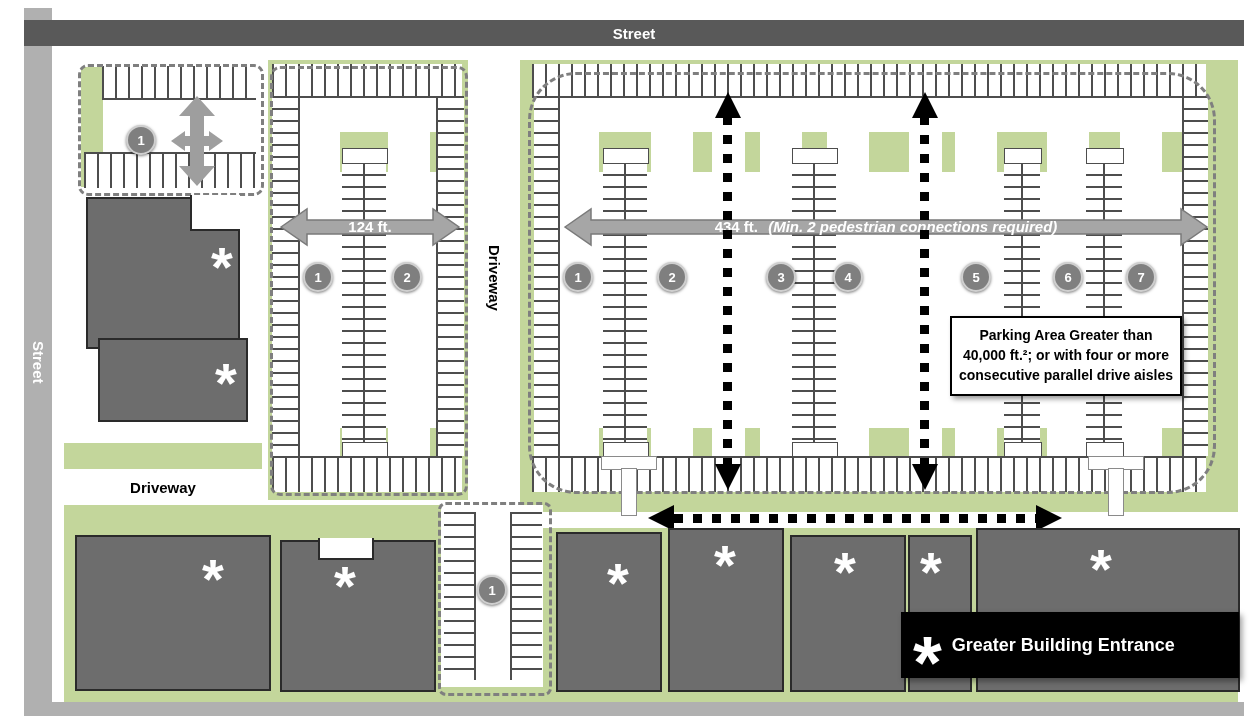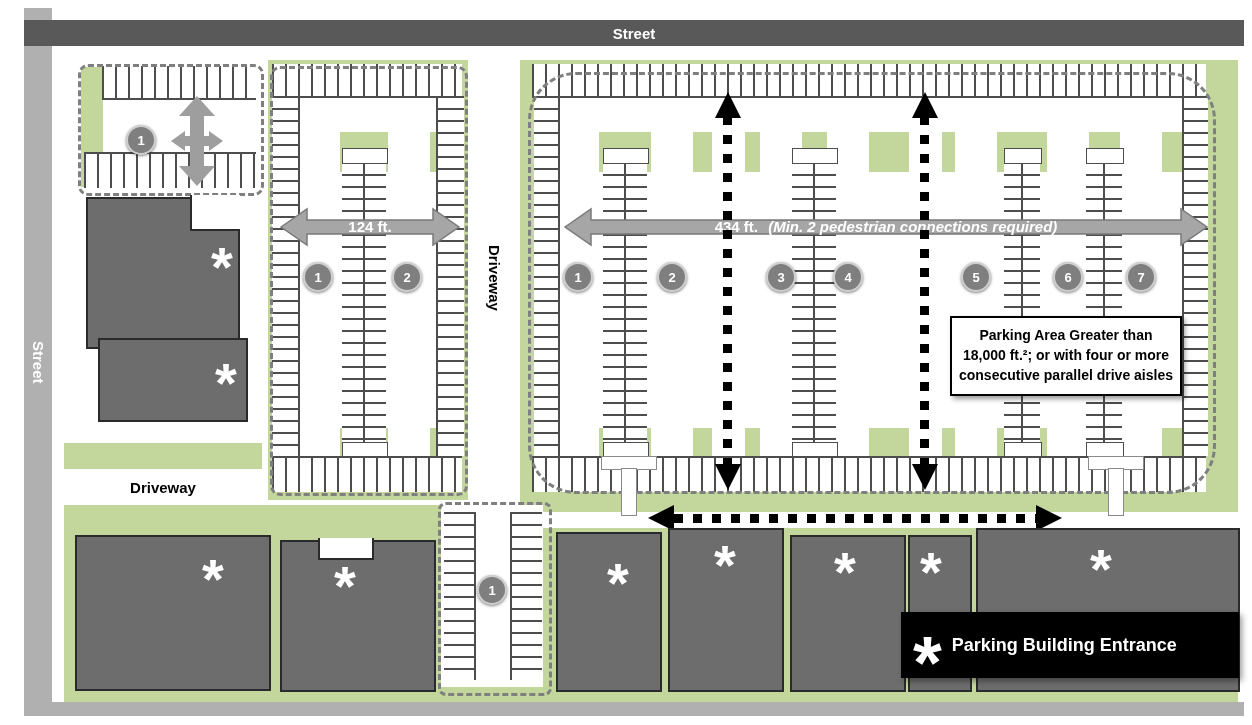--- a/index.html
+++ b/index.html
@@ -168,21 +168,21 @@
   <div class="abs dotv" style="left:723px;top:116px;height:348px"></div>
   <div class="abs tri-down" style="left:715px;top:464px"></div>
   <div class="abs tri-up" style="left:912px;top:92px"></div>
   <div class="abs dotv" style="left:920px;top:116px;height:348px"></div>
   <div class="abs tri-down" style="left:912px;top:464px"></div>
   <div class="abs tri-left" style="left:648px;top:505px"></div>
   <div class="abs doth" style="left:674px;top:514px;width:362px"></div>
   <div class="abs tri-right" style="left:1036px;top:505px"></div>
 
   <div class="abs note" style="left:950px;top:316px;width:216px">
-    <span>Parking Area Greater than 18,000 ft.²; or with four or more consecutive parallel drive aisles</span>
+    <span>Parking Area Greater than 40,000 ft.²; or with four or more consecutive parallel drive aisles</span>
   </div>
 
   <div class="abs building" style="left:86px;top:197px;width:150px;height:148px"></div>
   <div class="abs notch" style="left:190px;top:195px;width:48px;height:34px;border-left:2px solid #2a2a2a;border-bottom:2px solid #2a2a2a"></div>
   <div class="abs building" style="left:98px;top:338px;width:146px;height:80px"></div>
   <span class="ast" style="left:202px;top:267px">*</span>
   <span class="ast" style="left:206px;top:383px">*</span>
 
   <div class="abs building" style="left:75px;top:535px;width:192px;height:152px"></div>
   <div class="abs building" style="left:280px;top:540px;width:152px;height:148px"></div>
@@ -195,16 +195,16 @@
   <span class="ast" style="left:193px;top:579px">*</span>
   <span class="ast" style="left:325px;top:586px">*</span>
   <span class="ast" style="left:598px;top:583px">*</span>
   <span class="ast" style="left:705px;top:565px">*</span>
   <span class="ast" style="left:825px;top:572px">*</span>
   <span class="ast" style="left:911px;top:572px">*</span>
   <span class="ast" style="left:1081px;top:569px">*</span>
 
   <div class="abs legend" style="left:901px;top:612px;width:314px;height:66px">
     <span class="sym">*</span>
-    <span class="lab">Parking Building Entrance</span>
+    <span class="lab">Greater Building Entrance</span>
   </div>
 
 </div>
 
 </body></html>

